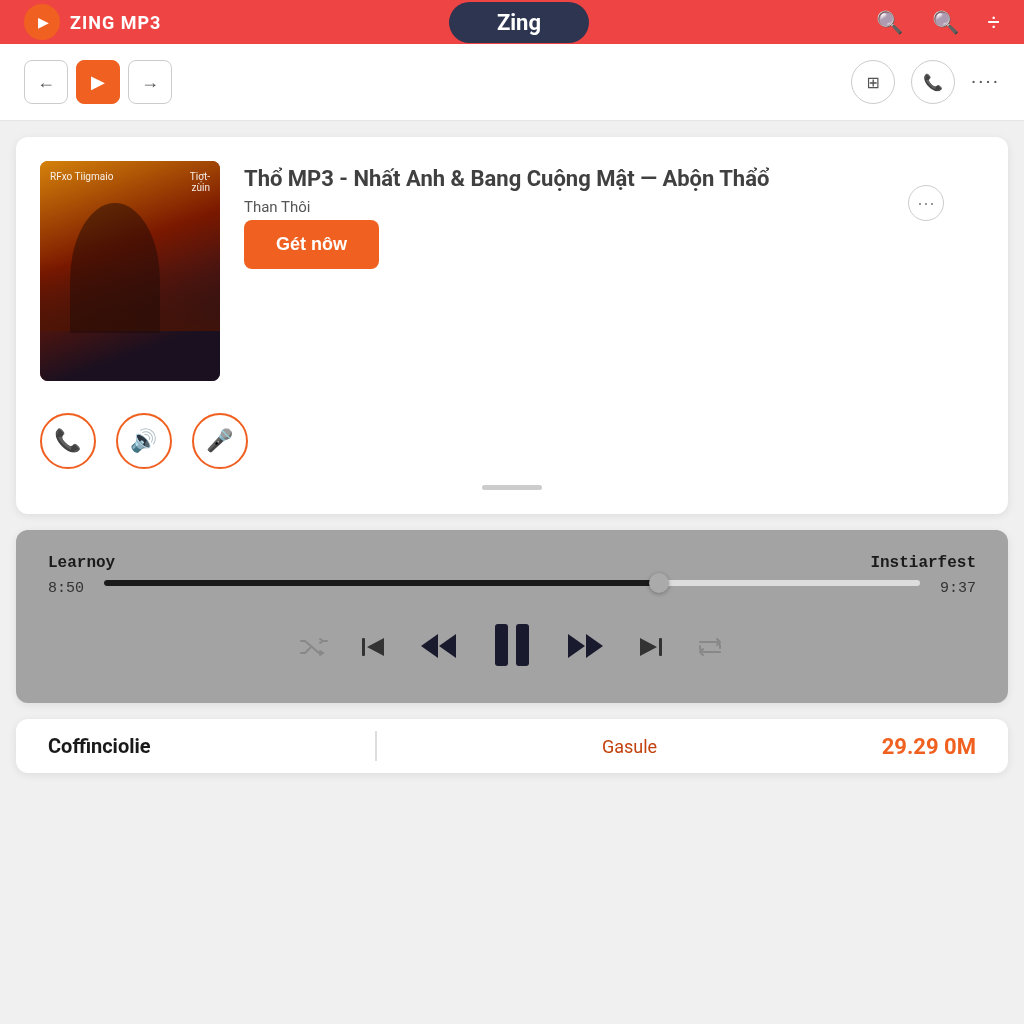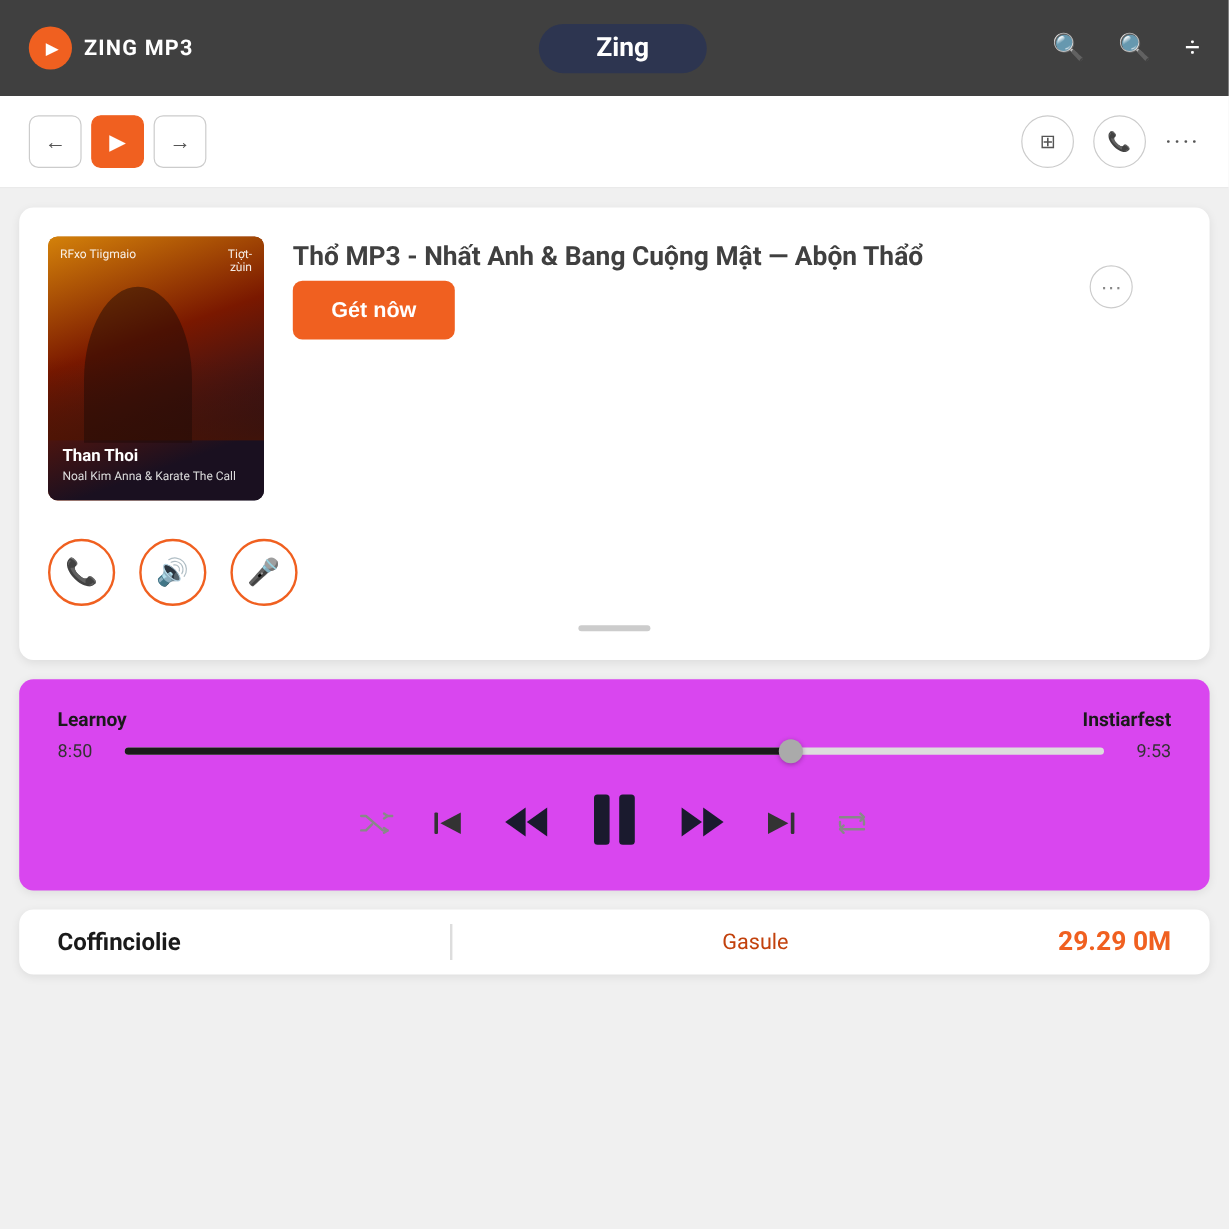--- a/index.html
+++ b/index.html
@@ -6,26 +6,26 @@
     body {
       font-family: -apple-system, BlinkMacSystemFont, 'Segoe UI', Roboto, sans-serif;
       background: #f0f0f0;
       width: 1024px;
       min-height: 1024px;
       overflow-x: hidden;
     }
 
     
     .header {
-      background: #404040;
+      background: #ef4444;
       display: flex;
       align-items: center;
       justify-content: space-between;
       padding: 0 24px;
-      height: 80px;
+      height: 44px;
     }
     .header-left {
       display: flex;
       align-items: center;
       gap: 10px;
     }
     .header-play-icon {
       width: 36px;
       height: 36px;
       background: #f06020;
@@ -267,41 +267,41 @@
     .divider-bar {
       width: 60px;
       height: 5px;
       background: #ccc;
       border-radius: 3px;
       margin: 16px auto 0;
     }
 
     
     .player-section {
-      background: #d946ef;
+      background: #a3a3a3;
       margin: 0 16px 16px;
       border-radius: 12px;
       padding: 24px 32px;
       box-shadow: 0 2px 8px rgba(0,0,0,0.08);
+      font-family: Liberation Mono, monospace;
     }
 
     .player-labels {
       display: flex;
       justify-content: space-between;
       margin-bottom: 8px;
     }
     .player-label {
       font-size: 16px;
       font-weight: 700;
       color: #1a1a1a;
     }
 
     .progress-row {
       display: flex;
-      align-items: center;
       gap: 16px;
       margin-bottom: 24px;
     }
     .time-text {
       font-size: 15px;
       color: #333;
       min-width: 40px;
     }
     .progress-bar-wrap {
       flex: 1;
@@ -432,30 +432,27 @@
     <div class="album-art">
       <div class="album-art-inner">
         <span class="album-top-text">RFxo Tiigmaio</span>
         <span class="album-top-right" style="position:absolute;top:10px;right:10px;color:white;font-size:10px;text-align:right;">Tiợt-<br>zùin</span>
 
         <div style="position:absolute;bottom:50px;left:0;right:0;height:90px;display:flex;align-items:flex-end;justify-content:center;">
           <div style="width:100%;height:70px;background:linear-gradient(to top, rgba(80,20,0,0.7), transparent);"></div>
         </div>
 
         <div style="position:absolute;bottom:48px;left:30px;width:90px;height:130px;background:rgba(30,10,5,0.5);border-radius:50% 50% 0 0 / 60% 60% 0 0;"></div>
-        <div class="album-art-text" style="position:absolute;bottom:12px;left:12px;">
-          <div class="album-art-title">Than Thoi</div>
-          <div style="color:#ddd;font-size:10px;">Noal Kim Anna &amp; Karate The Call</div>
-        </div>
       </div>
     </div>
 
     <div class="song-info-wrapper">
       <div class="song-info">
         <div class="song-title">Thổ MP3 - Nhất Anh &amp; Bang Cuộng Mật — Abộn Thẩổ</div>
+        <div class="song-meta">Than Thôi</div>
         <button class="get-now-btn">Gét nôw</button>
       </div>
       <button class="more-btn">
         <span>···</span>
       </button>
     </div>
 
   </div>
 
   <div class="action-row">
@@ -479,21 +476,21 @@
     <span class="player-label">Learnoy</span>
     <span class="player-label">Instiarfest</span>
   </div>
 
   <div class="progress-row">
     <span class="time-text">8:50</span>
     <div class="progress-bar-wrap">
       <div class="progress-bar-fill"></div>
       <div class="progress-thumb"></div>
     </div>
-    <span class="time-text" style="text-align:right;">9:53</span>
+    <span class="time-text" style="text-align:right;">9:37</span>
   </div>
 
   <div class="controls-row">
 
     <button class="ctrl-btn small">
       <span>
         
         <svg width="28" height="22" viewBox="0 0 28 22" fill="none" xmlns="http://www.w3.org/2000/svg">
           <path d="M1 5h4l14 12h4M23 5h4M1 17h4l5-5" stroke="#888" stroke-width="2" stroke-linecap="round" stroke-linejoin="round"></path>
           <path d="M20 3l3 2-3 2M20 15l3 2-3 2" stroke="#888" stroke-width="2" stroke-linecap="round" stroke-linejoin="round"></path>

